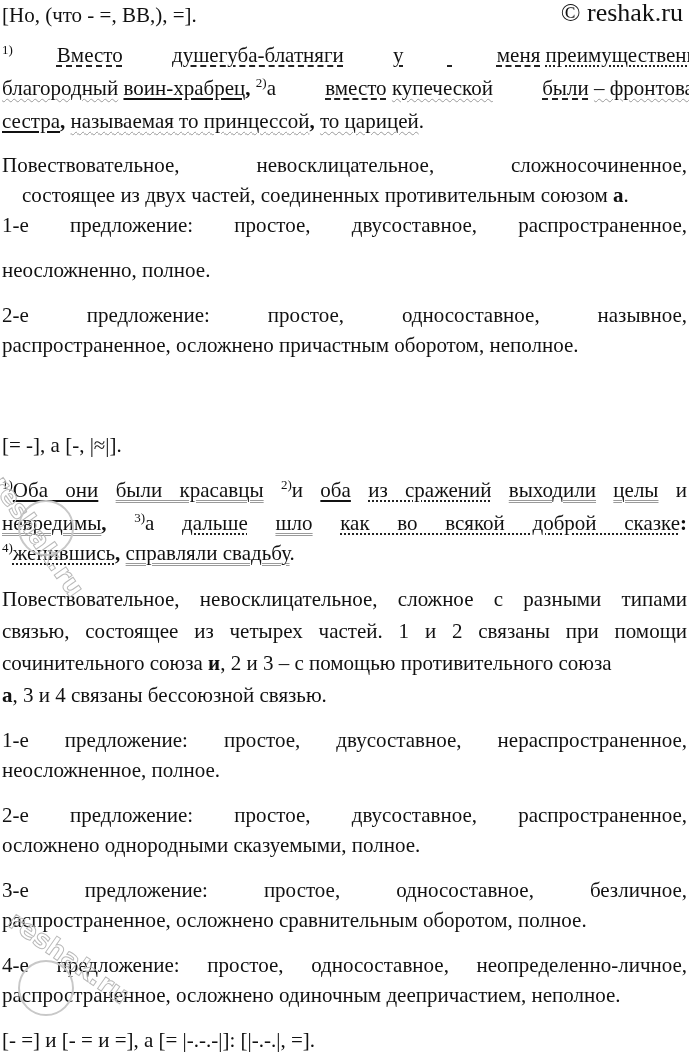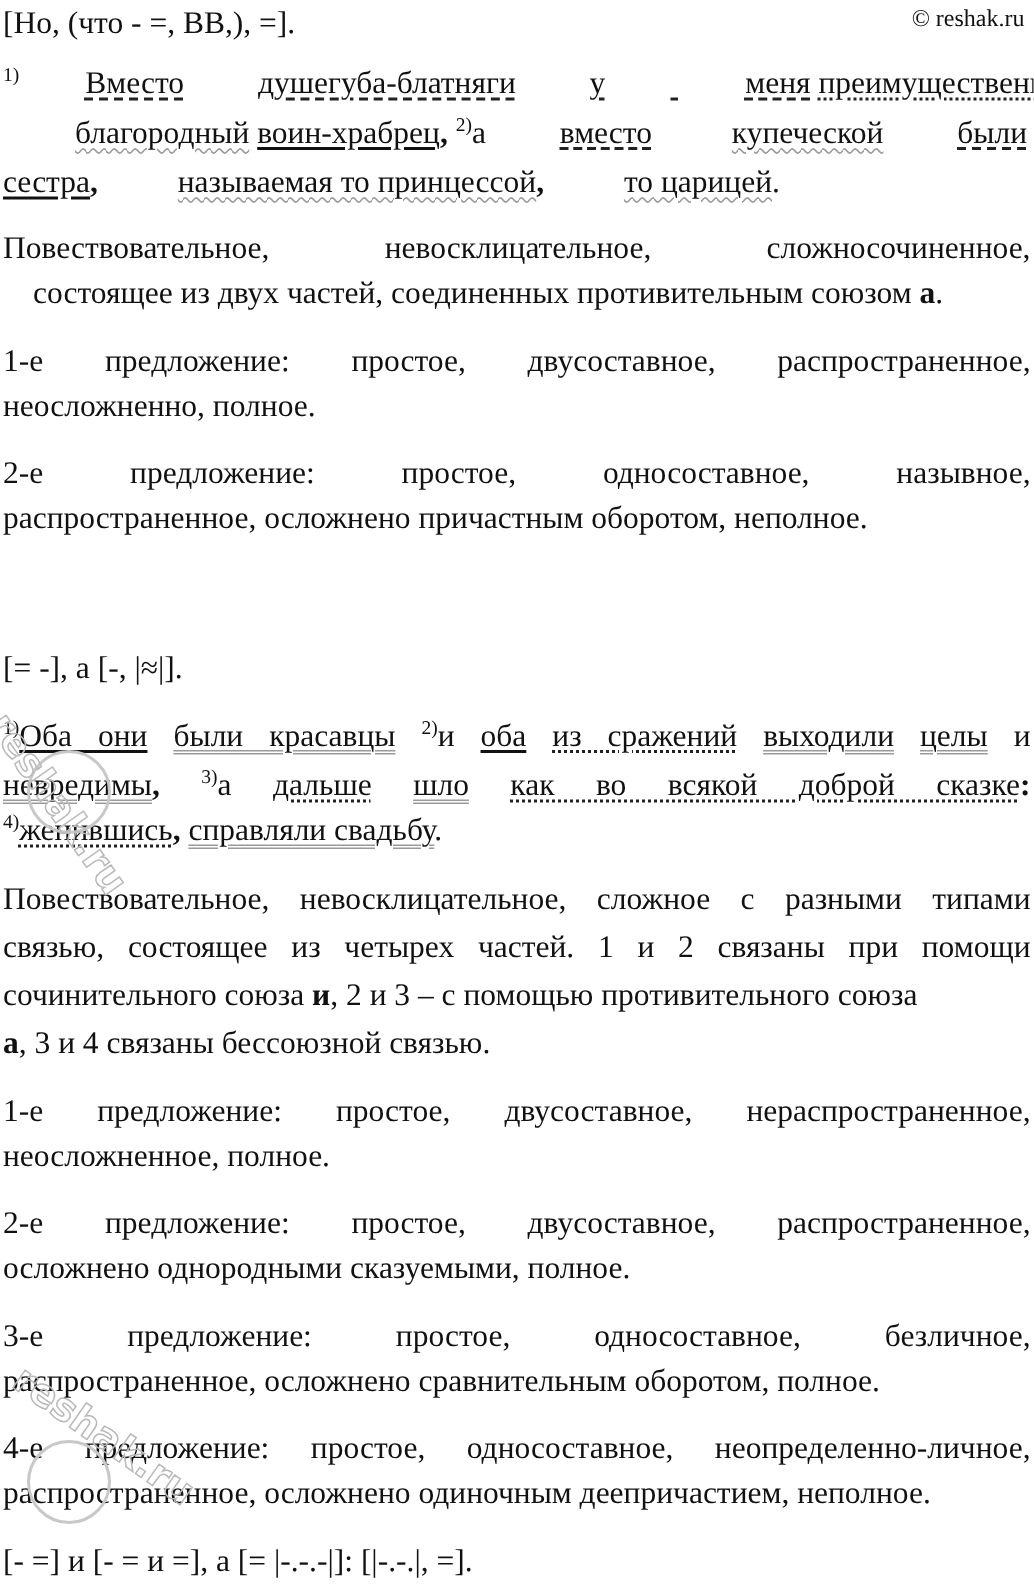--- a/index.html
+++ b/index.html
@@ -6,28 +6,28 @@
   body {
     width: 689px; height: 1056px; overflow: hidden; position: relative;
     font-family: "Liberation Serif", "DejaVu Serif", serif;
     color: #111;
     font-size: 21px;
   }
   .page { position: absolute; left: 2px; top: 0; width: 685px; }
   .line { position: absolute; left: 0; right: 0; white-space: nowrap; line-height: 26px; }
   .just { text-align: justify; text-align-last: justify; }
   sup { font-size: 13px; vertical-align: 8px; line-height: 0; }
-  .copy { position: absolute; right: 4px; top: 0; font-size: 16px; line-height: 26px; }
+  .copy { position: absolute; right: 4px; top: 0; font-size: 26px; line-height: 26px; }
   b { font-weight: bold; }
 
   
   .u-subj { text-decoration: underline; text-decoration-thickness: 2px; text-underline-offset: 3px; text-decoration-color: #111; }
   .u-pred { text-decoration: underline double; text-decoration-color: #9a9a9a; text-decoration-thickness: 1px; text-underline-offset: 3px; }
   .u-obj  { text-decoration: underline dashed; text-decoration-color: #222; text-decoration-thickness: 2px; text-underline-offset: 3px; margin-left: 44px; }
-  .u-attr { text-decoration: underline wavy; text-decoration-color: #9a9a9a; text-decoration-thickness: 1px; text-underline-offset: 3px; margin-left: 48px; }
+  .u-attr { text-decoration: underline wavy; text-decoration-color: #9a9a9a; text-decoration-thickness: 1px; text-underline-offset: 3px; }
   .u-adv  { text-decoration: underline dotted; text-decoration-color: #222; text-decoration-thickness: 2px; text-underline-offset: 3px; }
 
   .watermark {
     position: absolute; pointer-events: none;
     color: transparent;
     -webkit-text-stroke: 1px #b9b9b9;
     font-family: "DejaVu Sans", sans-serif; font-weight: bold;
     transform-origin: left top;
   }
   .wm-circle {
@@ -66,21 +66,21 @@
 
   <div class="line just" style="top:152px;">
     <span>Повествовательное,</span>
     <span>невосклицательное,</span>
     <span>сложносочиненное,</span>
   </div>
   <div class="line" style="top:182px;margin-left:20px;">
     <span>состоящее из двух частей, соединенных противительным союзом </span><b>а</b>.
   </div>
 
-  <div class="line just" style="top:227px;">
+  <div class="line just" style="top:212px;">
     <span>1-е</span>
     <span>предложение:</span>
     <span>простое,</span>
     <span>двусоставное,</span>
     <span>распространенное,</span>
   </div>
   <div class="line" style="top:257px;">неосложненно, полное.</div>
 
   <div class="line just" style="top:302px;">
     <span>2-е</span>

